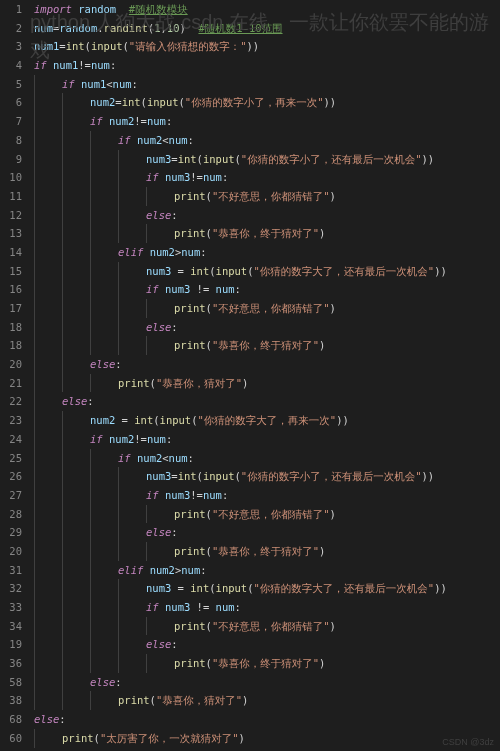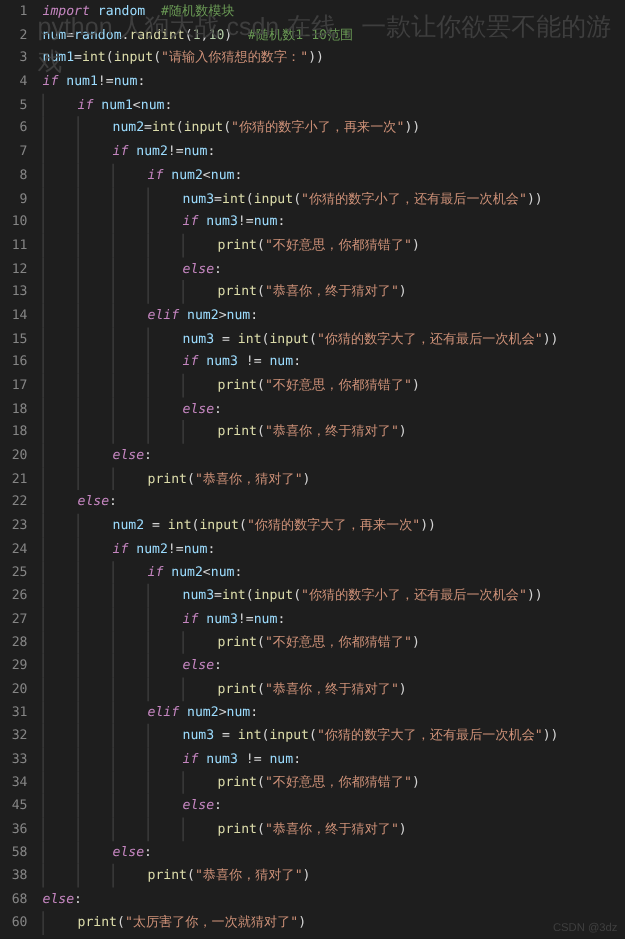--- a/index.html
+++ b/index.html
@@ -56,21 +56,21 @@
   .indent-guide {
     position: absolute;
     top: 0;
     bottom: 0;
     width: 1px;
     background: #404040;
   }
   .kw { color: #c586c0; font-style: italic; }
   .fn { color: #dcdcaa; }
   .str { color: #ce9178; }
-  .cmt { color: #6a9955; }
+  .cmt { color: #6a9955; text-decoration: underline; }
   .num { color: #b5cea8; }
   .var { color: #9cdcfe; }
   .watermark {
     position: absolute;
     bottom: 4px;
     right: 6px;
     color: #555;
     font-size: 9px;
     font-family: sans-serif;
     opacity: 0.6;
@@ -110,21 +110,21 @@
       <div>25</div>
       <div>26</div>
       <div>27</div>
       <div>28</div>
       <div>29</div>
       <div>20</div>
       <div>31</div>
       <div>32</div>
       <div>33</div>
       <div>34</div>
-      <div>45</div>
+      <div>19</div>
       <div>36</div>
       <div>58</div>
       <div>38</div>
       <div>68</div>
       <div>60</div>
     </div>
   <div class="code" id="code"><div class="line"><span style="padding-left: 4px; display: inline-block;"><span class="kw">import</span> <span class="var">random</span>  <span class="cmt">#随机数模块</span></span></div><div class="line"><span style="padding-left: 4px; display: inline-block;"><span class="var">num</span>=<span class="var">random</span>.<span class="fn">randint</span>(<span class="num">1</span>,<span class="num">10</span>)  <span class="cmt">#随机数1-10范围</span></span></div><div class="line"><span style="padding-left: 4px; display: inline-block;"><span class="var">num1</span>=<span class="fn">int</span>(<span class="fn">input</span>(<span class="str">"请输入你猜想的数字："</span>))</span></div><div class="line"><span style="padding-left: 4px; display: inline-block;"><span class="kw">if</span> <span class="var">num1</span>!=<span class="var">num</span>:</span></div><div class="line"><span class="indent-guide" style="left: 4px;"></span><span style="padding-left: 32px; display: inline-block;"><span class="kw">if</span> <span class="var">num1</span>&lt;<span class="var">num</span>:</span></div><div class="line"><span class="indent-guide" style="left: 4px;"></span><span class="indent-guide" style="left: 32px;"></span><span style="padding-left: 60px; display: inline-block;"><span class="var">num2</span>=<span class="fn">int</span>(<span class="fn">input</span>(<span class="str">"你猜的数字小了，再来一次"</span>))</span></div><div class="line"><span class="indent-guide" style="left: 4px;"></span><span class="indent-guide" style="left: 32px;"></span><span style="padding-left: 60px; display: inline-block;"><span class="kw">if</span> <span class="var">num2</span>!=<span class="var">num</span>:</span></div><div class="line"><span class="indent-guide" style="left: 4px;"></span><span class="indent-guide" style="left: 32px;"></span><span class="indent-guide" style="left: 60px;"></span><span style="padding-left: 88px; display: inline-block;"><span class="kw">if</span> <span class="var">num2</span>&lt;<span class="var">num</span>:</span></div><div class="line"><span class="indent-guide" style="left: 4px;"></span><span class="indent-guide" style="left: 32px;"></span><span class="indent-guide" style="left: 60px;"></span><span class="indent-guide" style="left: 88px;"></span><span style="padding-left: 116px; display: inline-block;"><span class="var">num3</span>=<span class="fn">int</span>(<span class="fn">input</span>(<span class="str">"你猜的数字小了，还有最后一次机会"</span>))</span></div><div class="line"><span class="indent-guide" style="left: 4px;"></span><span class="indent-guide" style="left: 32px;"></span><span class="indent-guide" style="left: 60px;"></span><span class="indent-guide" style="left: 88px;"></span><span style="padding-left: 116px; display: inline-block;"><span class="kw">if</span> <span class="var">num3</span>!=<span class="var">num</span>:</span></div><div class="line"><span class="indent-guide" style="left: 4px;"></span><span class="indent-guide" style="left: 32px;"></span><span class="indent-guide" style="left: 60px;"></span><span class="indent-guide" style="left: 88px;"></span><span class="indent-guide" style="left: 116px;"></span><span style="padding-left: 144px; display: inline-block;"><span class="fn">print</span>(<span class="str">"不好意思，你都猜错了"</span>)</span></div><div class="line"><span class="indent-guide" style="left: 4px;"></span><span class="indent-guide" style="left: 32px;"></span><span class="indent-guide" style="left: 60px;"></span><span class="indent-guide" style="left: 88px;"></span><span style="padding-left: 116px; display: inline-block;"><span class="kw">else</span>:</span></div><div class="line"><span class="indent-guide" style="left: 4px;"></span><span class="indent-guide" style="left: 32px;"></span><span class="indent-guide" style="left: 60px;"></span><span class="indent-guide" style="left: 88px;"></span><span class="indent-guide" style="left: 116px;"></span><span style="padding-left: 144px; display: inline-block;"><span class="fn">print</span>(<span class="str">"恭喜你，终于猜对了"</span>)</span></div><div class="line"><span class="indent-guide" style="left: 4px;"></span><span class="indent-guide" style="left: 32px;"></span><span class="indent-guide" style="left: 60px;"></span><span style="padding-left: 88px; display: inline-block;"><span class="kw">elif</span> <span class="var">num2</span>&gt;<span class="var">num</span>:</span></div><div class="line"><span class="indent-guide" style="left: 4px;"></span><span class="indent-guide" style="left: 32px;"></span><span class="indent-guide" style="left: 60px;"></span><span class="indent-guide" style="left: 88px;"></span><span style="padding-left: 116px; display: inline-block;"><span class="var">num3</span> = <span class="fn">int</span>(<span class="fn">input</span>(<span class="str">"你猜的数字大了，还有最后一次机会"</span>))</span></div><div class="line"><span class="indent-guide" style="left: 4px;"></span><span class="indent-guide" style="left: 32px;"></span><span class="indent-guide" style="left: 60px;"></span><span class="indent-guide" style="left: 88px;"></span><span style="padding-left: 116px; display: inline-block;"><span class="kw">if</span> <span class="var">num3</span> != <span class="var">num</span>:</span></div><div class="line"><span class="indent-guide" style="left: 4px;"></span><span class="indent-guide" style="left: 32px;"></span><span class="indent-guide" style="left: 60px;"></span><span class="indent-guide" style="left: 88px;"></span><span class="indent-guide" style="left: 116px;"></span><span style="padding-left: 144px; display: inline-block;"><span class="fn">print</span>(<span class="str">"不好意思，你都猜错了"</span>)</span></div><div class="line"><span class="indent-guide" style="left: 4px;"></span><span class="indent-guide" style="left: 32px;"></span><span class="indent-guide" style="left: 60px;"></span><span class="indent-guide" style="left: 88px;"></span><span style="padding-left: 116px; display: inline-block;"><span class="kw">else</span>:</span></div><div class="line"><span class="indent-guide" style="left: 4px;"></span><span class="indent-guide" style="left: 32px;"></span><span class="indent-guide" style="left: 60px;"></span><span class="indent-guide" style="left: 88px;"></span><span class="indent-guide" style="left: 116px;"></span><span style="padding-left: 144px; display: inline-block;"><span class="fn">print</span>(<span class="str">"恭喜你，终于猜对了"</span>)</span></div><div class="line"><span class="indent-guide" style="left: 4px;"></span><span class="indent-guide" style="left: 32px;"></span><span style="padding-left: 60px; display: inline-block;"><span class="kw">else</span>:</span></div><div class="line"><span class="indent-guide" style="left: 4px;"></span><span class="indent-guide" style="left: 32px;"></span><span class="indent-guide" style="left: 60px;"></span><span style="padding-left: 88px; display: inline-block;"><span class="fn">print</span>(<span class="str">"恭喜你，猜对了"</span>)</span></div><div class="line"><span class="indent-guide" style="left: 4px;"></span><span style="padding-left: 32px; display: inline-block;"><span class="kw">else</span>:</span></div><div class="line"><span class="indent-guide" style="left: 4px;"></span><span class="indent-guide" style="left: 32px;"></span><span style="padding-left: 60px; display: inline-block;"><span class="var">num2</span> = <span class="fn">int</span>(<span class="fn">input</span>(<span class="str">"你猜的数字大了，再来一次"</span>))</span></div><div class="line"><span class="indent-guide" style="left: 4px;"></span><span class="indent-guide" style="left: 32px;"></span><span style="padding-left: 60px; display: inline-block;"><span class="kw">if</span> <span class="var">num2</span>!=<span class="var">num</span>:</span></div><div class="line"><span class="indent-guide" style="left: 4px;"></span><span class="indent-guide" style="left: 32px;"></span><span class="indent-guide" style="left: 60px;"></span><span style="padding-left: 88px; display: inline-block;"><span class="kw">if</span> <span class="var">num2</span>&lt;<span class="var">num</span>:</span></div><div class="line"><span class="indent-guide" style="left: 4px;"></span><span class="indent-guide" style="left: 32px;"></span><span class="indent-guide" style="left: 60px;"></span><span class="indent-guide" style="left: 88px;"></span><span style="padding-left: 116px; display: inline-block;"><span class="var">num3</span>=<span class="fn">int</span>(<span class="fn">input</span>(<span class="str">"你猜的数字小了，还有最后一次机会"</span>))</span></div><div class="line"><span class="indent-guide" style="left: 4px;"></span><span class="indent-guide" style="left: 32px;"></span><span class="indent-guide" style="left: 60px;"></span><span class="indent-guide" style="left: 88px;"></span><span style="padding-left: 116px; display: inline-block;"><span class="kw">if</span> <span class="var">num3</span>!=<span class="var">num</span>:</span></div><div class="line"><span class="indent-guide" style="left: 4px;"></span><span class="indent-guide" style="left: 32px;"></span><span class="indent-guide" style="left: 60px;"></span><span class="indent-guide" style="left: 88px;"></span><span class="indent-guide" style="left: 116px;"></span><span style="padding-left: 144px; display: inline-block;"><span class="fn">print</span>(<span class="str">"不好意思，你都猜错了"</span>)</span></div><div class="line"><span class="indent-guide" style="left: 4px;"></span><span class="indent-guide" style="left: 32px;"></span><span class="indent-guide" style="left: 60px;"></span><span class="indent-guide" style="left: 88px;"></span><span style="padding-left: 116px; display: inline-block;"><span class="kw">else</span>:</span></div><div class="line"><span class="indent-guide" style="left: 4px;"></span><span class="indent-guide" style="left: 32px;"></span><span class="indent-guide" style="left: 60px;"></span><span class="indent-guide" style="left: 88px;"></span><span class="indent-guide" style="left: 116px;"></span><span style="padding-left: 144px; display: inline-block;"><span class="fn">print</span>(<span class="str">"恭喜你，终于猜对了"</span>)</span></div><div class="line"><span class="indent-guide" style="left: 4px;"></span><span class="indent-guide" style="left: 32px;"></span><span class="indent-guide" style="left: 60px;"></span><span style="padding-left: 88px; display: inline-block;"><span class="kw">elif</span> <span class="var">num2</span>&gt;<span class="var">num</span>:</span></div><div class="line"><span class="indent-guide" style="left: 4px;"></span><span class="indent-guide" style="left: 32px;"></span><span class="indent-guide" style="left: 60px;"></span><span class="indent-guide" style="left: 88px;"></span><span style="padding-left: 116px; display: inline-block;"><span class="var">num3</span> = <span class="fn">int</span>(<span class="fn">input</span>(<span class="str">"你猜的数字大了，还有最后一次机会"</span>))</span></div><div class="line"><span class="indent-guide" style="left: 4px;"></span><span class="indent-guide" style="left: 32px;"></span><span class="indent-guide" style="left: 60px;"></span><span class="indent-guide" style="left: 88px;"></span><span style="padding-left: 116px; display: inline-block;"><span class="kw">if</span> <span class="var">num3</span> != <span class="var">num</span>:</span></div><div class="line"><span class="indent-guide" style="left: 4px;"></span><span class="indent-guide" style="left: 32px;"></span><span class="indent-guide" style="left: 60px;"></span><span class="indent-guide" style="left: 88px;"></span><span class="indent-guide" style="left: 116px;"></span><span style="padding-left: 144px; display: inline-block;"><span class="fn">print</span>(<span class="str">"不好意思，你都猜错了"</span>)</span></div><div class="line"><span class="indent-guide" style="left: 4px;"></span><span class="indent-guide" style="left: 32px;"></span><span class="indent-guide" style="left: 60px;"></span><span class="indent-guide" style="left: 88px;"></span><span style="padding-left: 116px; display: inline-block;"><span class="kw">else</span>:</span></div><div class="line"><span class="indent-guide" style="left: 4px;"></span><span class="indent-guide" style="left: 32px;"></span><span class="indent-guide" style="left: 60px;"></span><span class="indent-guide" style="left: 88px;"></span><span class="indent-guide" style="left: 116px;"></span><span style="padding-left: 144px; display: inline-block;"><span class="fn">print</span>(<span class="str">"恭喜你，终于猜对了"</span>)</span></div><div class="line"><span class="indent-guide" style="left: 4px;"></span><span class="indent-guide" style="left: 32px;"></span><span style="padding-left: 60px; display: inline-block;"><span class="kw">else</span>:</span></div><div class="line"><span class="indent-guide" style="left: 4px;"></span><span class="indent-guide" style="left: 32px;"></span><span class="indent-guide" style="left: 60px;"></span><span style="padding-left: 88px; display: inline-block;"><span class="fn">print</span>(<span class="str">"恭喜你，猜对了"</span>)</span></div><div class="line"><span style="padding-left: 4px; display: inline-block;"><span class="kw">else</span>:</span></div><div class="line"><span class="indent-guide" style="left: 4px;"></span><span style="padding-left: 32px; display: inline-block;"><span class="fn">print</span>(<span class="str">"太厉害了你，一次就猜对了"</span>)</span></div></div>
 </div>
 
 <div class="watermark">CSDN @3dz</div>

